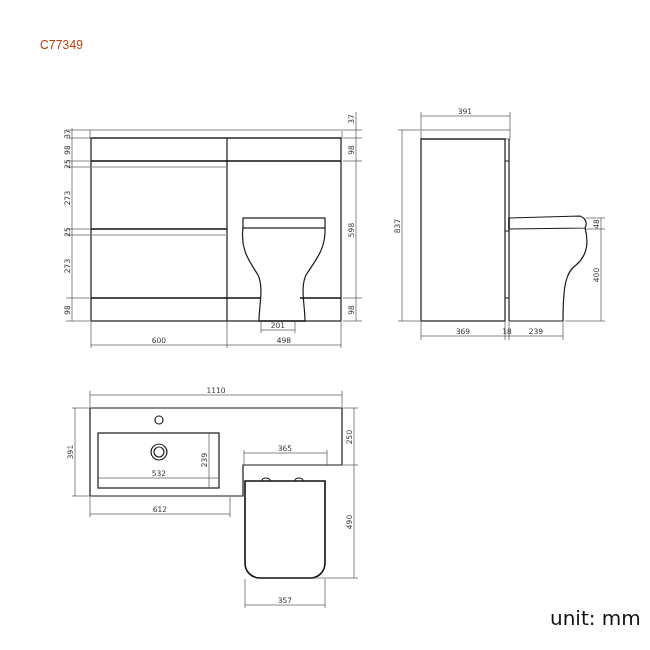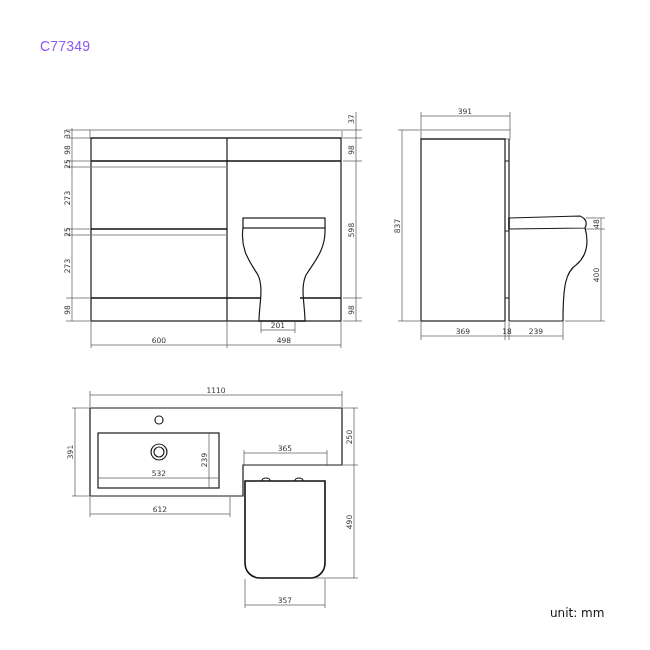--- a/index.html
+++ b/index.html
@@ -1,18 +1,18 @@
 <!DOCTYPE html>
 <html><head>
   <meta charset="utf-8">
   <style>
     html, body { margin: 0; padding: 0; background: #ffffff; }
     body { width: 650px; height: 650px; position: relative; overflow: hidden; font-family: "Liberation Sans", sans-serif; }
-    .code { position: absolute; left: 40px; top: 38px; font-size: 14px; color: #8b5cf6; letter-spacing: 0.2px; }
-    .unit { position: absolute; left: 550px; top: 606px; font-size: 12px; color: #111; font-family: "DejaVu Sans", sans-serif; }
+    .code { position: absolute; left: 40px; top: 38px; font-size: 12px; color: #c2410c; letter-spacing: 0.2px; }
+    .unit { position: absolute; left: 550px; top: 606px; font-size: 20px; color: #111; font-family: "DejaVu Sans", sans-serif; }
     svg { position: absolute; left: 0; top: 0; }
     .o { fill: none; stroke: #1a1a1a; stroke-width: 1.2; }
     .ob { fill: none; stroke: #111; stroke-width: 1.6; }
     .g { fill: none; stroke: #888; stroke-width: 1; }
     .d { fill: none; stroke: #555; stroke-width: 0.7; }
     .t { font-family: "DejaVu Sans", sans-serif; font-size: 7.5px; fill: #333; }
   </style>
 </head>
 <body>
 

